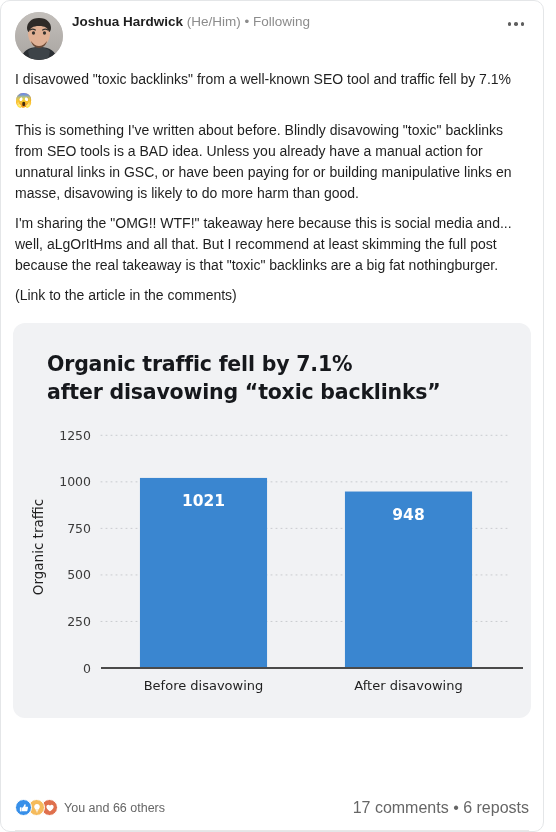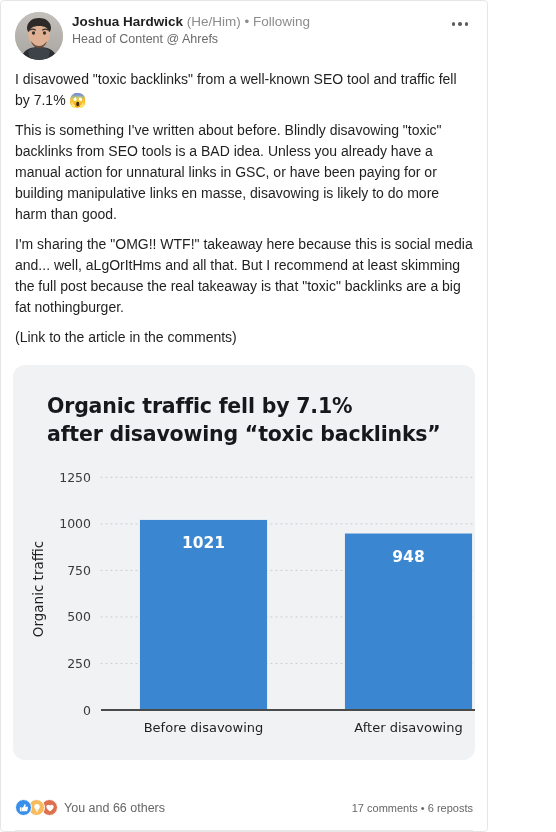--- a/index.html
+++ b/index.html
@@ -4,24 +4,24 @@
 <style>
   * { box-sizing: border-box; margin: 0; padding: 0; }
   html, body {
     width: 556px; height: 832px;
     background: #ffffff;
     font-family: "Liberation Sans", sans-serif;
     -webkit-font-smoothing: antialiased;
   }
   .post-card {
     position: relative;
-    width: 488px; height: 832px;
+    width: 544px; height: 832px;
     background: #ffffff;
     border: 1px solid #e4e6e8;
-    border-radius: 4px;
+    border-radius: 10px;
     overflow: hidden;
   }
 
   
   .post-header {
     display: flex;
     align-items: flex-start;
     padding: 11px 14px 0 14px;
     position: relative;
   }
@@ -147,21 +147,21 @@
   .ri svg { display: block; }
   .ri-like { background: #378fe9; z-index: 3; }
   .ri-insight { background: #f5bb5c; z-index: 2; }
   .ri-love { background: #df704d; z-index: 1; }
   .reaction-count {
     font-size: 12.5px;
     color: #666666;
     margin-left: 6px;
   }
   .footer-stats {
-    font-size: 11px;
+    font-size: 16px;
     color: #666666;
   }
   .footer-divider {
     position: absolute;
     left: 14px; right: 14px;
     bottom: 0;
     height: 1px;
     background: #e8e8e8;
   }
 </style>
@@ -194,21 +194,20 @@
           <ellipse cx="29.5" cy="21" rx="1.6" ry="1.8" fill="#33302c"></ellipse>
           <path d="M15 18c1.4-1 4-1 5.4 0M27.6 18c1.4-1 4-1 5.4 0" stroke="#34312d" stroke-width="1.2" fill="none" stroke-linecap="round"></path>
         </g>
       </svg>
     </div>
 
     <div class="author-block">
       <div class="author-line">
         <span class="author-name">Joshua Hardwick</span><span class="author-meta"> </span><span class="author-meta">(He/Him)</span><span class="author-meta"> • </span><span class="author-meta">Following</span>
       </div>
-      <div class="author-headline">Head of Content @ Ahrefs</div>
     </div>
 
     <button class="more-button">
       <i></i>
       <i></i>
       <i></i>
     </button>
   </div>
 
   <div class="post-body">

